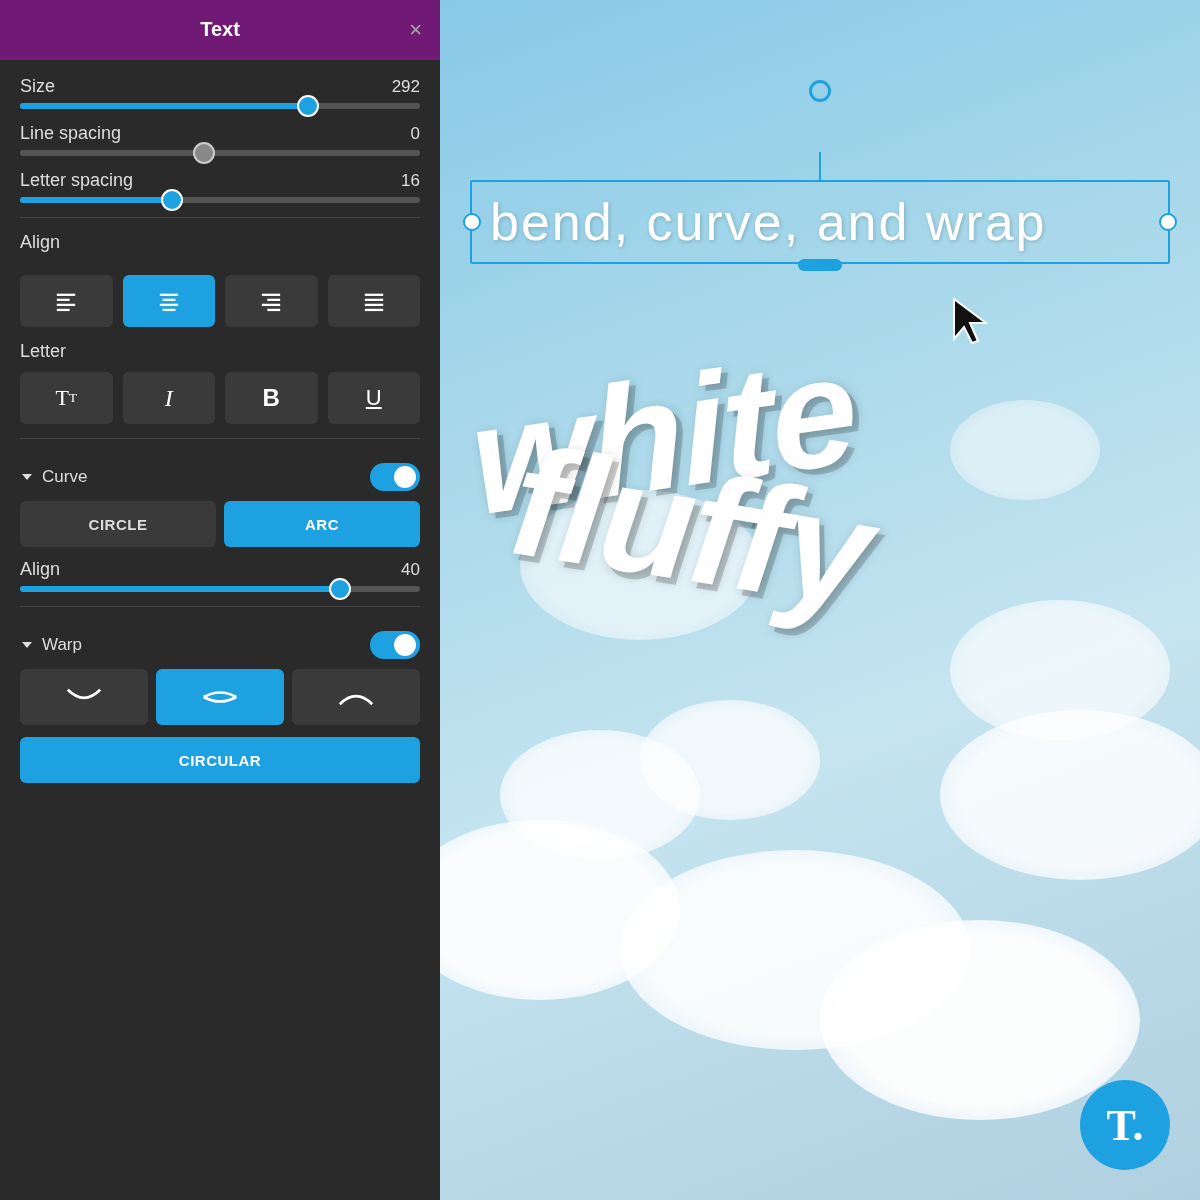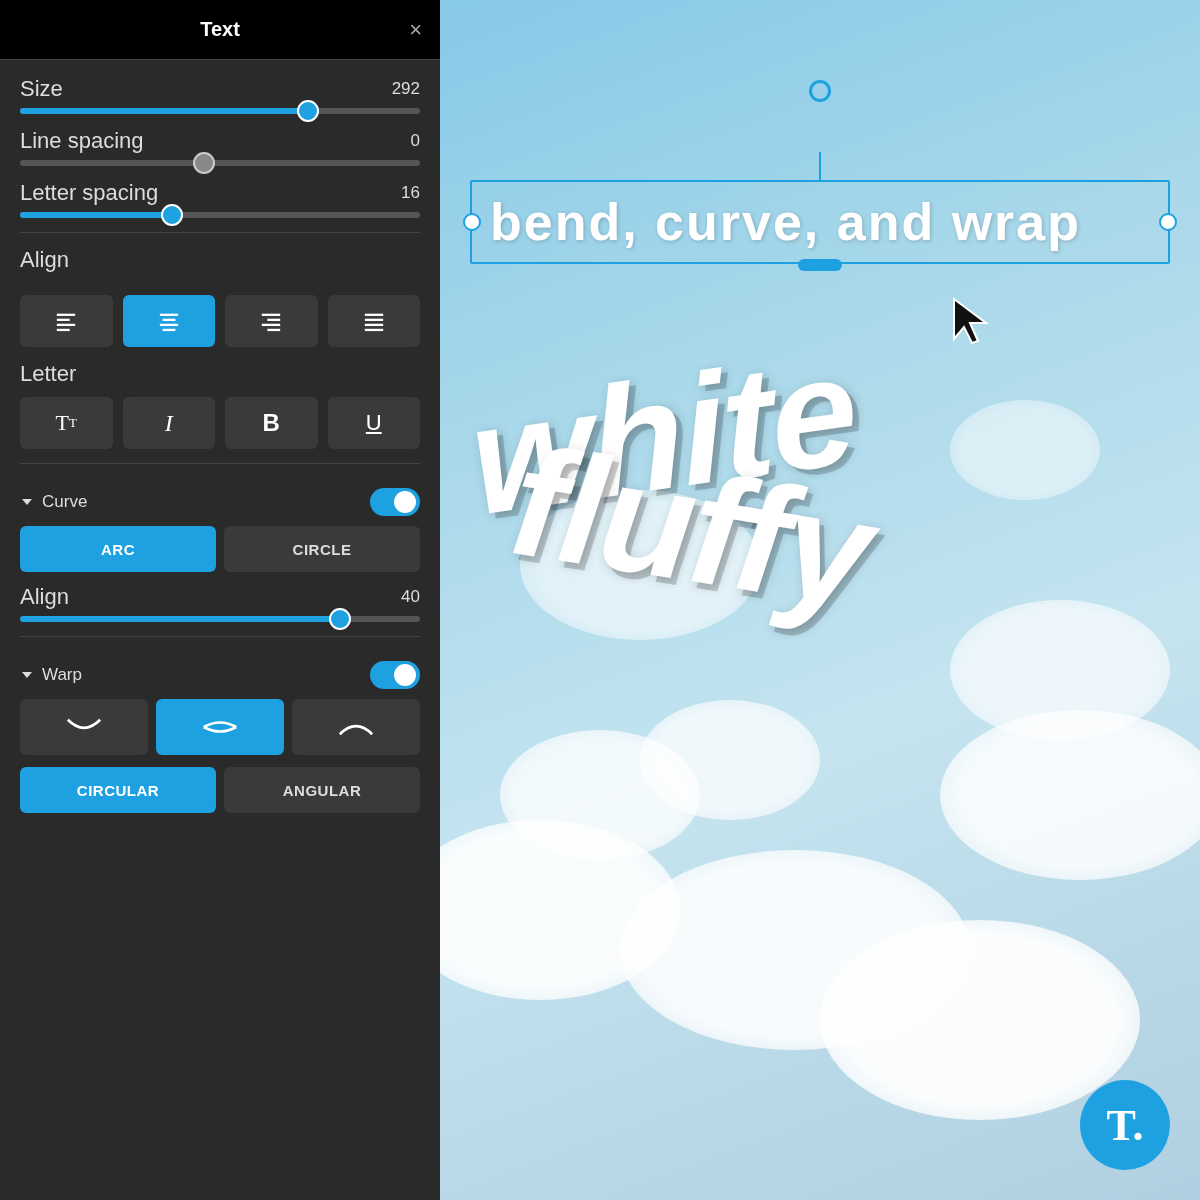--- a/index.html
+++ b/index.html
@@ -21,21 +21,21 @@
       flex-direction: column;
       overflow: hidden;
     }
 
     .panel-header {
       display: flex;
       align-items: center;
       justify-content: center;
       position: relative;
       padding: 18px 20px;
-      background: #000000;
+      background: #701a75;
       border-bottom: 1px solid #444;
     }
     .panel-header-title {
       color: #fff;
       font-size: 20px;
       font-weight: 600;
     }
     .panel-close-btn {
       position: absolute;
       right: 18px;
@@ -63,21 +63,21 @@
     }
 
     .row-label-value {
       display: flex;
       justify-content: space-between;
       align-items: center;
       margin-bottom: 6px;
     }
     .row-label-value .label {
       color: #ddd;
-      font-size: 22px;
+      font-size: 18px;
     }
     .row-label-value .value {
       color: #ddd;
       font-size: 17px;
     }
 
     .slider-track {
       width: 100%;
       height: 6px;
       background: #555;
@@ -268,21 +268,21 @@
     }
     .text-box-outline {
       border: 2px solid #1da1e0;
       border-radius: 2px;
       padding: 10px 18px;
       position: relative;
       background: transparent;
     }
     .text-box-text {
       font-size: 52px;
-      font-weight: 700;
+      font-weight: 400;
       color: #fff;
       white-space: nowrap;
       letter-spacing: 2px;
       text-shadow: 1px 1px 4px rgba(0,0,0,0.2);
     }
     
     .handle {
       width: 18px;
       height: 18px;
       background: #fff;
@@ -485,22 +485,22 @@
               <polygon points="2,4 12,4 7,10"></polygon>
             </svg>
           <span>Curve</span>
         </div>
         <div class="toggle-switch">
           <div class="toggle-knob"></div>
         </div>
       </div>
 
       <div class="type-btn-row">
+        <button class="type-btn">CIRCLE</button>
         <button class="type-btn active">ARC</button>
-        <button class="type-btn">CIRCLE</button>
       </div>
 
       <div class="row-label-value">
         <span class="label">Align</span>
         <span class="value">40</span>
       </div>
       <div class="slider-track">
         <div class="slider-fill" style="width:80%"></div>
         <div class="slider-thumb" style="left:calc(80% - 11px)"></div>
       </div>
@@ -535,21 +535,20 @@
         </button>
         <button class="warp-shape-btn">
           <svg viewBox="0 0 40 24">
               <path d="M2 20 Q20 2 38 20" stroke="#fff" stroke-width="3" fill="none"></path>
             </svg>
         </button>
       </div>
 
       <div class="type-btn-row">
         <button class="type-btn active">CIRCULAR</button>
-        <button class="type-btn">ANGULAR</button>
       </div>
     </div>
 
   </div>
 </div>
 
 <div id="right-panel">
 
   <div class="clouds-bg">
     <div class="cloud-blob" style="width:280px;height:180px;bottom:200px;left:-40px;opacity:0.92;"></div>

